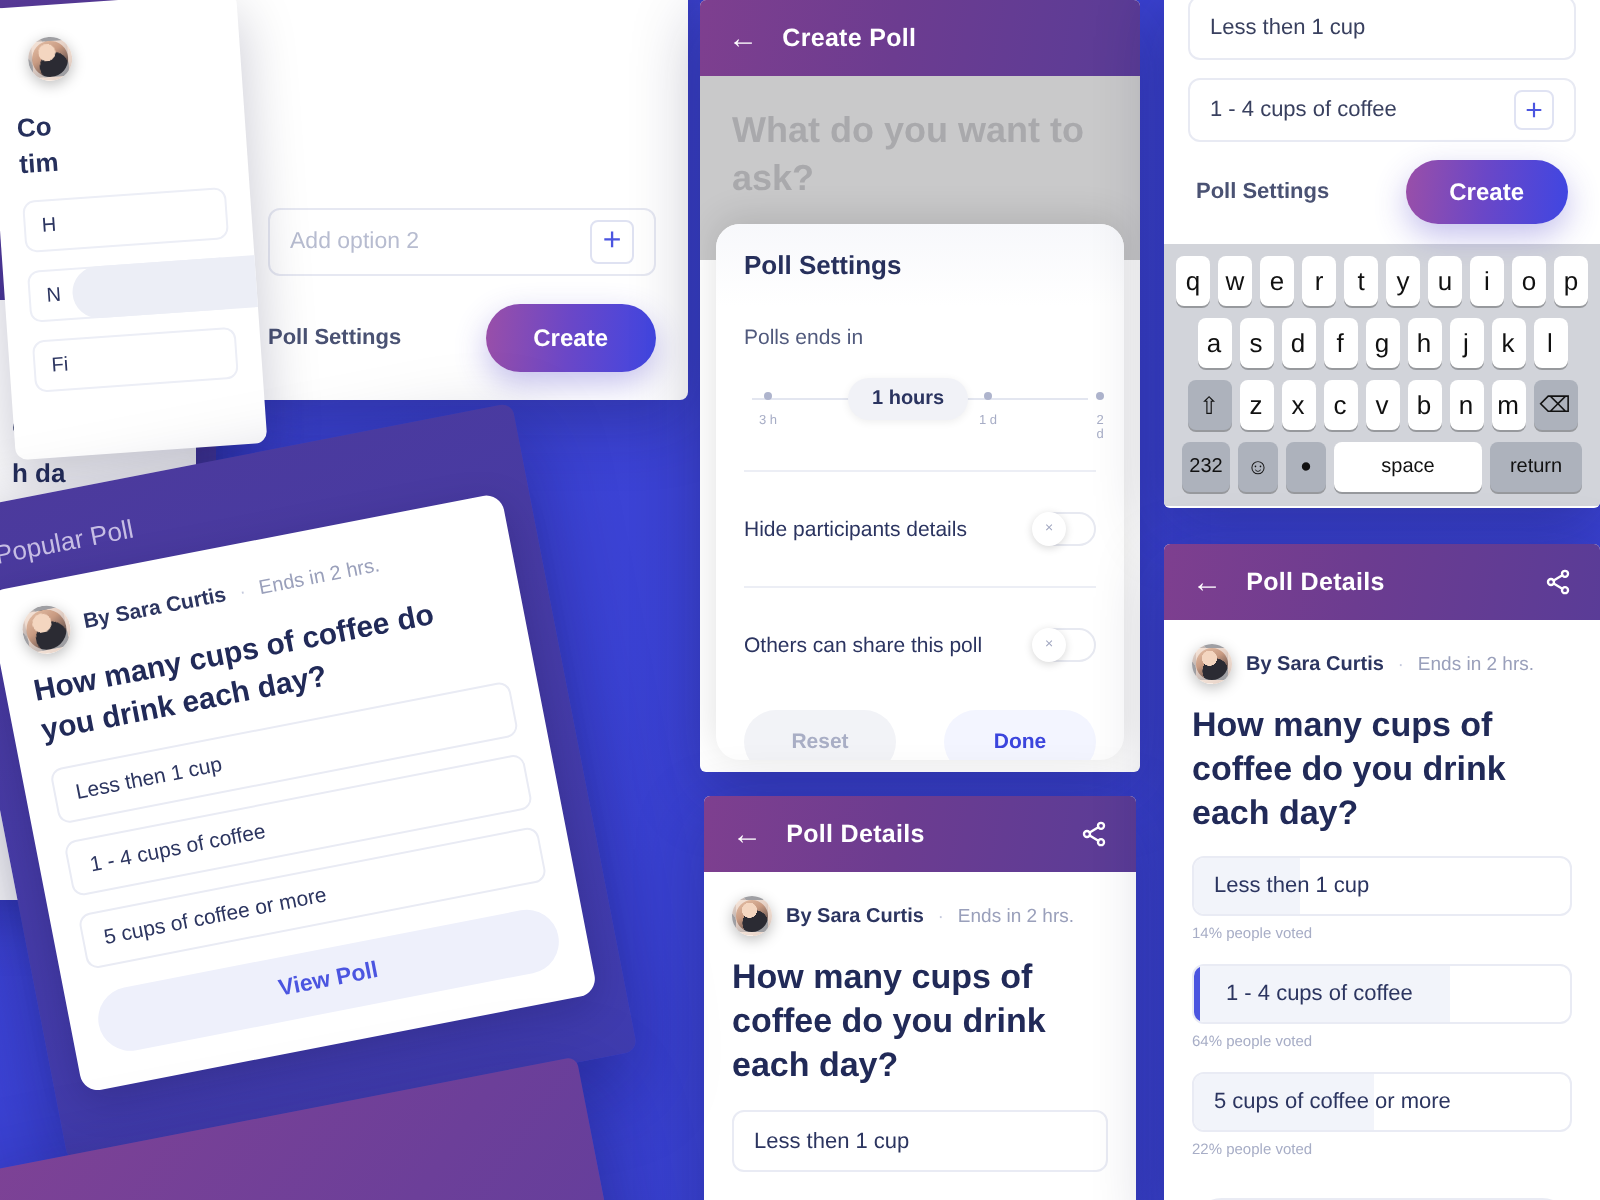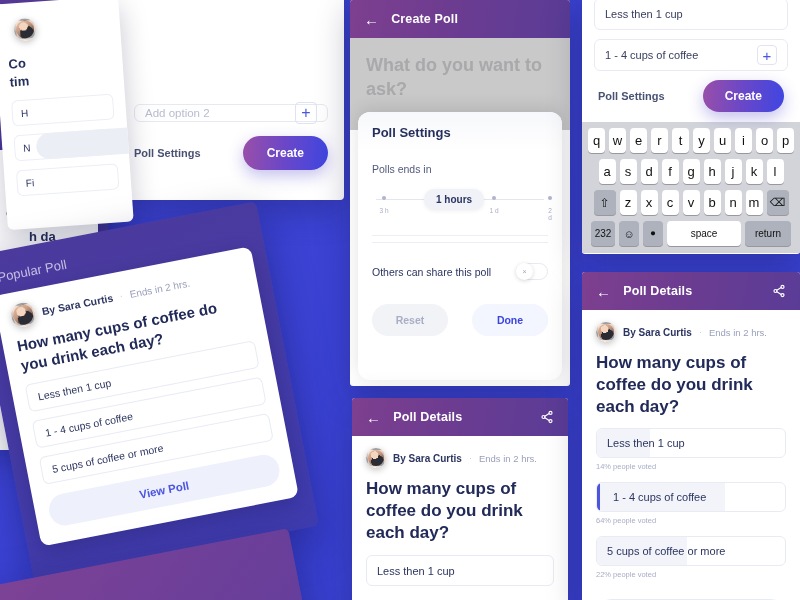--- a/index.html
+++ b/index.html
@@ -76,21 +76,21 @@
 
   
   #createPhone {
     left: 118px; top: -30px;
     width: 226px; height: 230px;
     background: #fff;
     border-radius: 4px;
   }
   .opt-row {
     margin: 0 16px;
-    height: 18px;
+    height: 34px;
     border: 1px solid #e6e8f2;
     border-radius: 6px;
     display: flex; align-items: center;
     padding: 0 10px;
     font-size: 11.5px; color: #b7bcd0;
     background: #fff;
   }
   .opt-row .plus {
     margin-left: auto;
     color: #4b55e0; font-size: 16px; font-weight: 300;
@@ -320,21 +320,21 @@
 
   <div class="screen" id="leftPurple">
 
     <div class="avatar" style="position:absolute; left:62px; top:14px; width:32px; height:32px;"></div>
     <div class="badge" style="left:84px; top:10px; width:14px; height:14px;">2</div>
   </div>
 
   <div class="screen" id="leftWhite">
     <div class="lw-meta">Ends i</div>
     <div class="lw-q">of co</div>
-    <div class="lw-q" style="top:78px;margin-left:23px;">h da</div>
+    <div class="lw-q" style="top:78px;">h da</div>
   </div>
 
   <div class="screen" id="createPhone">
     <div style="height:134px;"></div>
     <div class="opt-row">
       <span>Add option 2</span>
       <span class="plus">+</span>
     </div>
     <div class="settings-row">
       <span class="lbl">Poll Settings</span>
@@ -363,20 +363,26 @@
           <div class="tlab" style="left:12px;">3 h</div>
           <div class="tick" style="left:120px;"></div>
           <div class="tlab" style="left:122px;">1 d</div>
           <div class="tick" style="left:176px;"></div>
           <div class="tlab" style="left:178px;">2 d</div>
           <div class="pill">1 hours</div>
         </div>
 
         <div class="divider"></div>
 
+        <div class="toggle-row">
+          <span>Hide participants details</span>
+          <span class="tgl">
+            <span class="knob">×</span>
+          </span>
+        </div>
 
         <div class="divider"></div>
 
         <div class="toggle-row">
           <span>Others can share this poll</span>
           <span class="tgl">
             <span class="knob">×</span>
           </span>
         </div>
       </div>

